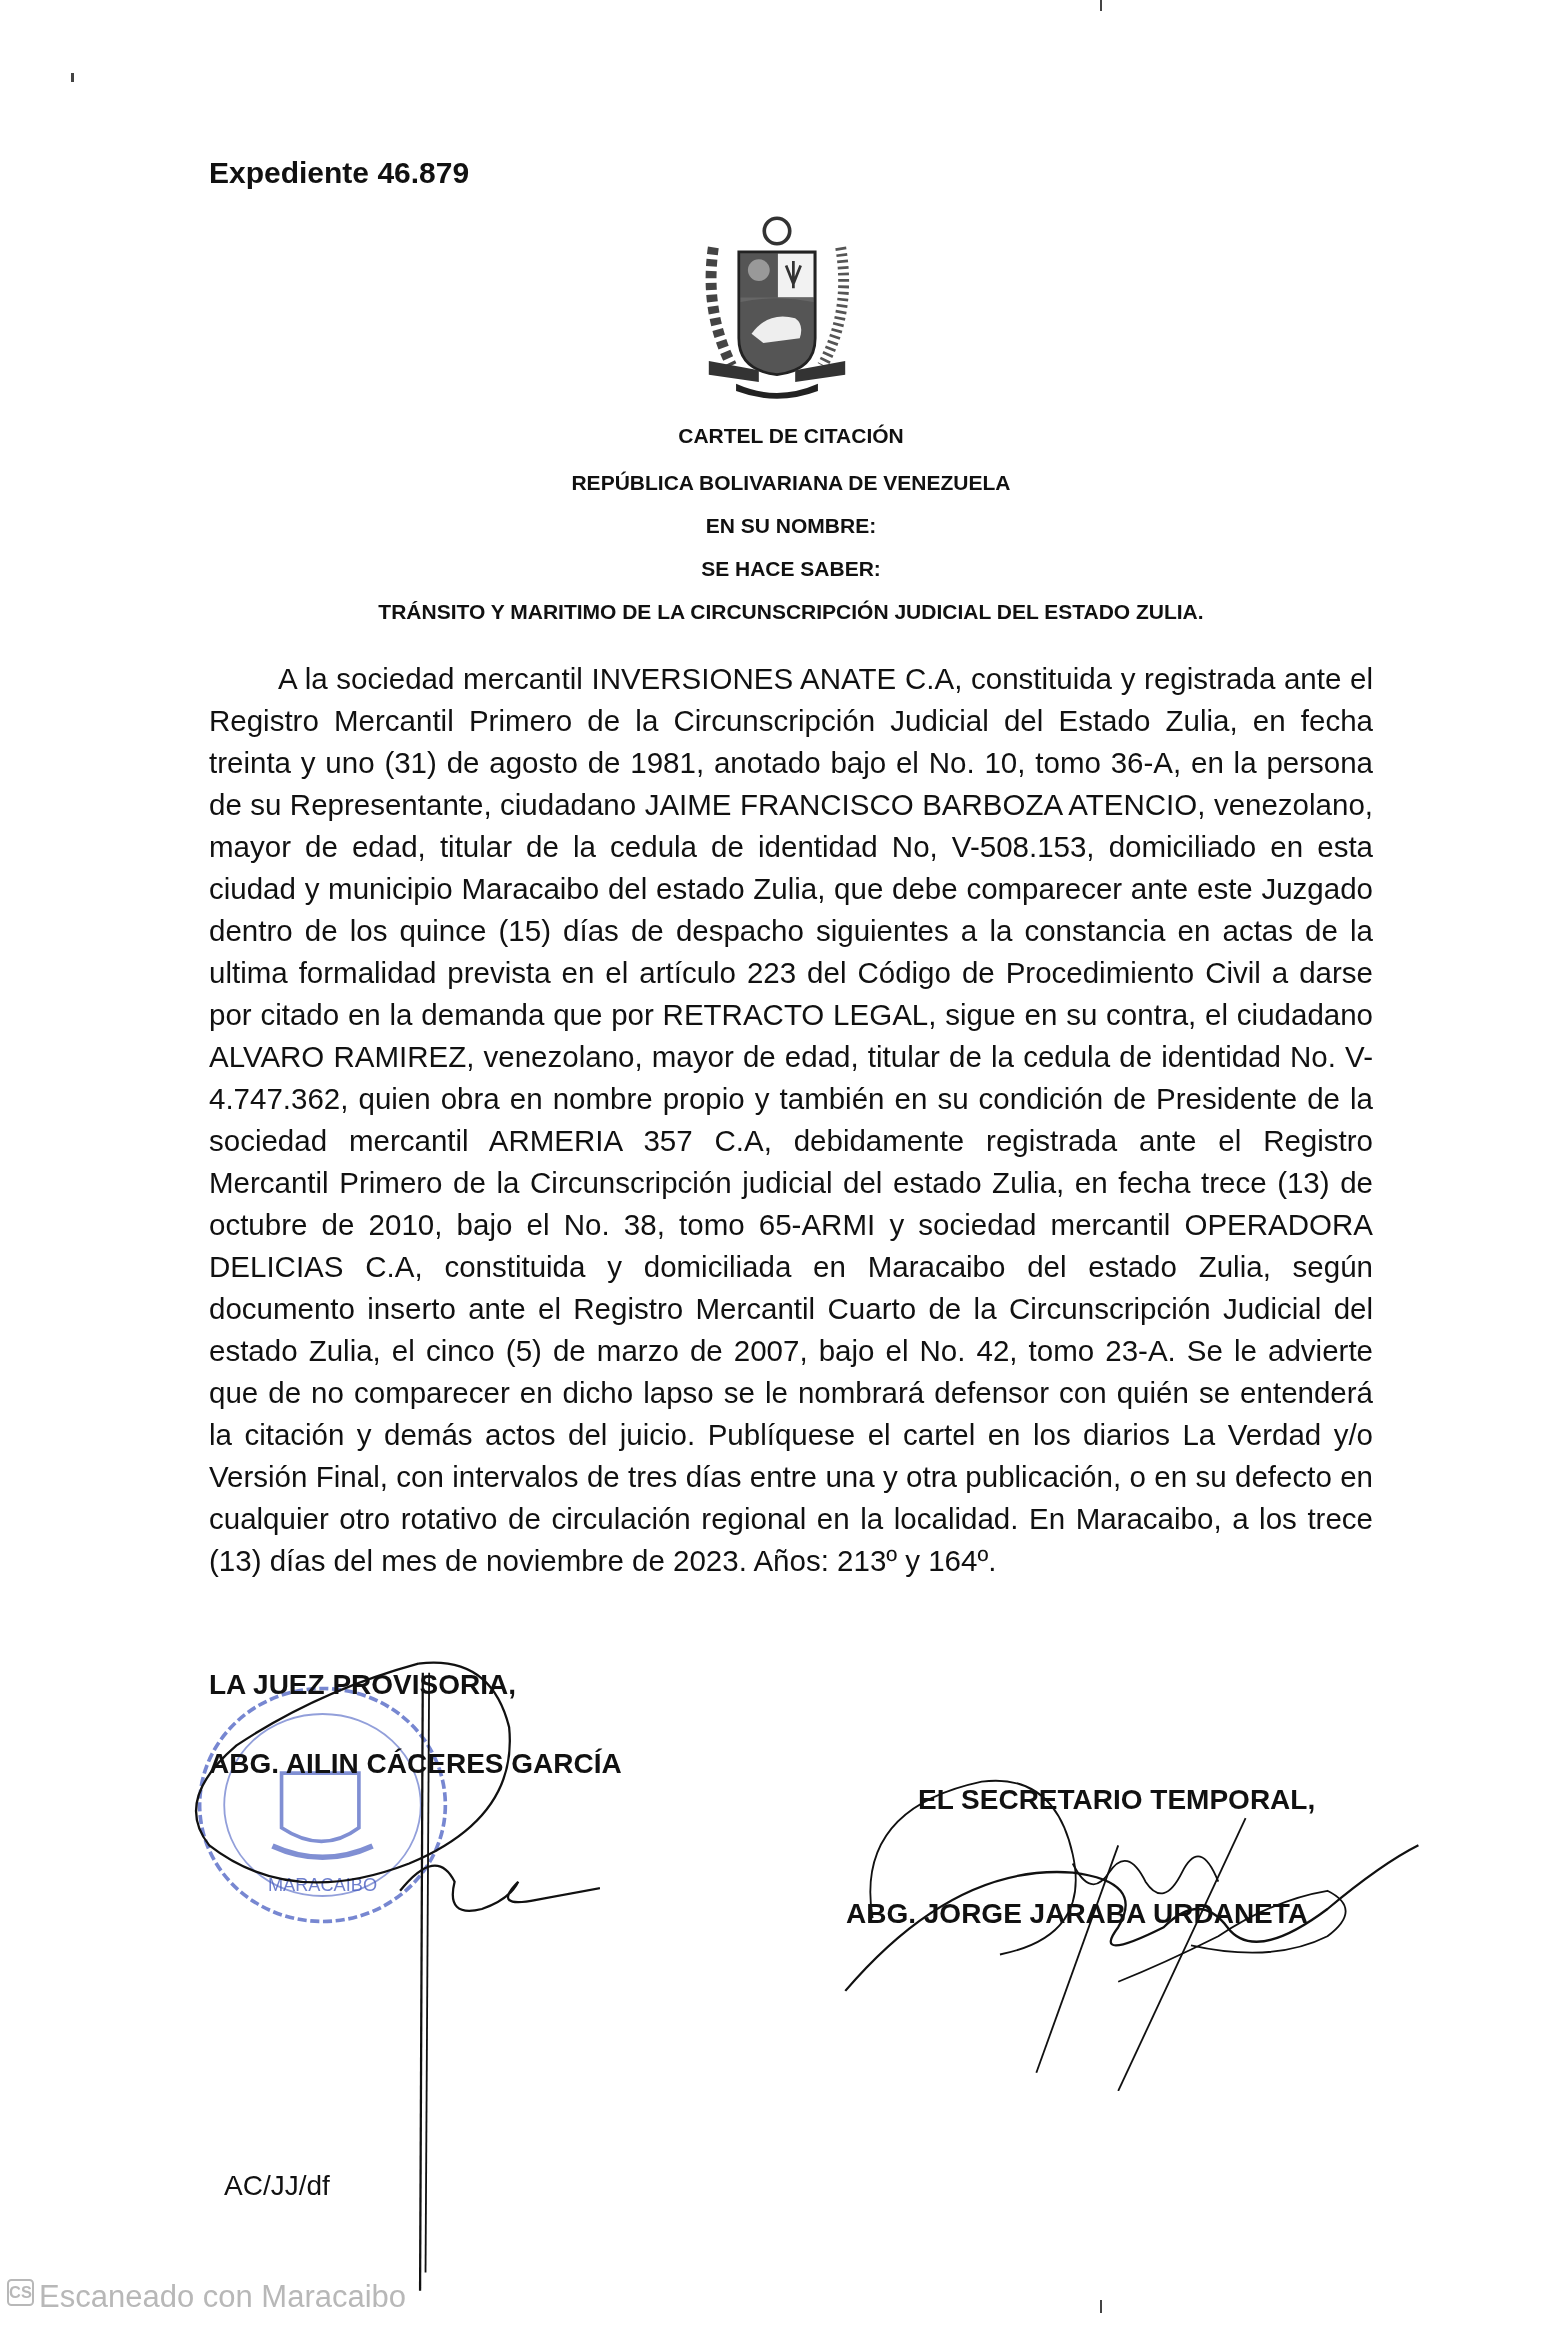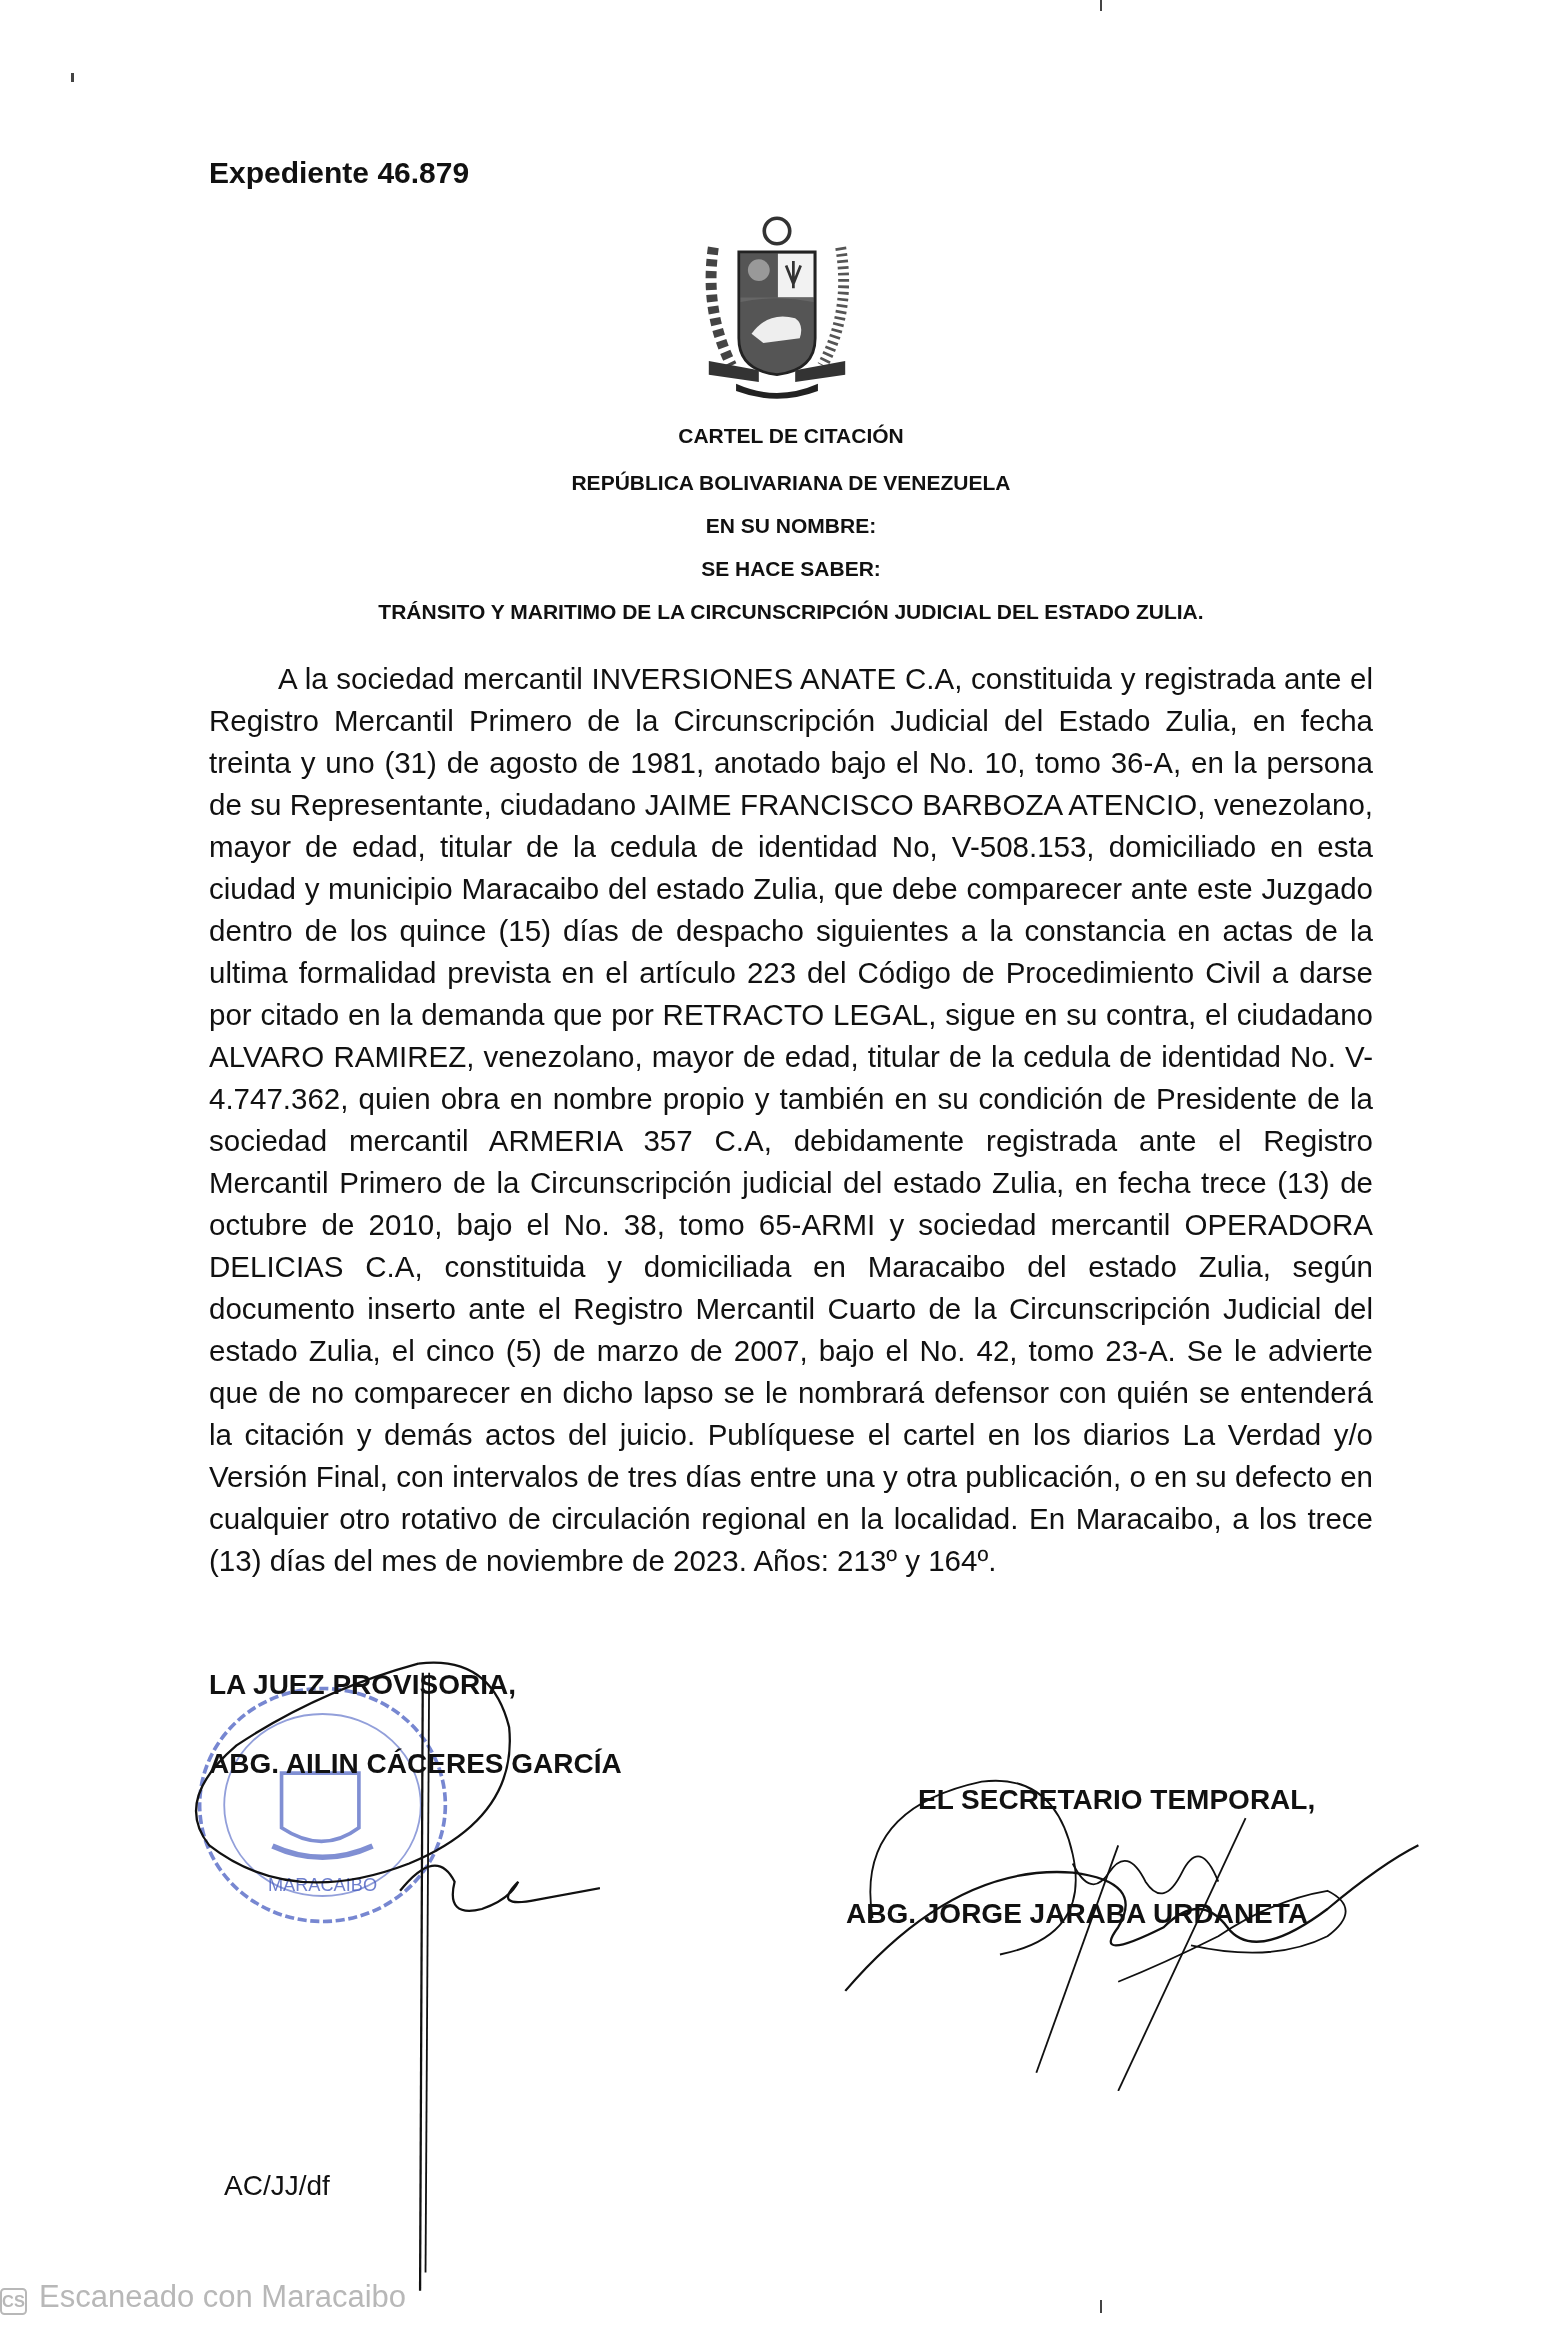--- a/index.html
+++ b/index.html
@@ -53,22 +53,22 @@
     }
     .initials {
       position: absolute; left: 224px; top: 2130px;
       font-weight: normal; font-size: 28px; margin-top: 40px;
     }
     .stamp { position: absolute; left: 186px; top: 1673px; width: 273px; height: 264px; }
     .sig-judge { position: absolute; left: 182px; top: 1636px; width: 418px; height: 655px; }
     .sig-sec { position: absolute; left: 818px; top: 1727px; width: 655px; height: 364px; }
 
     .scanner {
-      position: absolute; left: 0; top: 2279px;
-      display: flex; align-items: flex-end; gap: 12px;
+      position: absolute; left: 7px; top: 2279px;
+      display: flex; align-items: flex-start; gap: 5px;
       color: #b8b8b8; font-size: 31px;
     }
     .cs-logo {
       width: 27px; height: 27px; border: 2.7px solid #b8b8b8; border-radius: 4.5px;
       font-size: 16.4px; display: flex; align-items: center; justify-content: center;
       color: #b8b8b8; box-sizing: border-box; font-weight: bold;
     }
     .speck { position: absolute; width: 2.7px; height: 9px; background: #444; }
   </style>
 </head>

